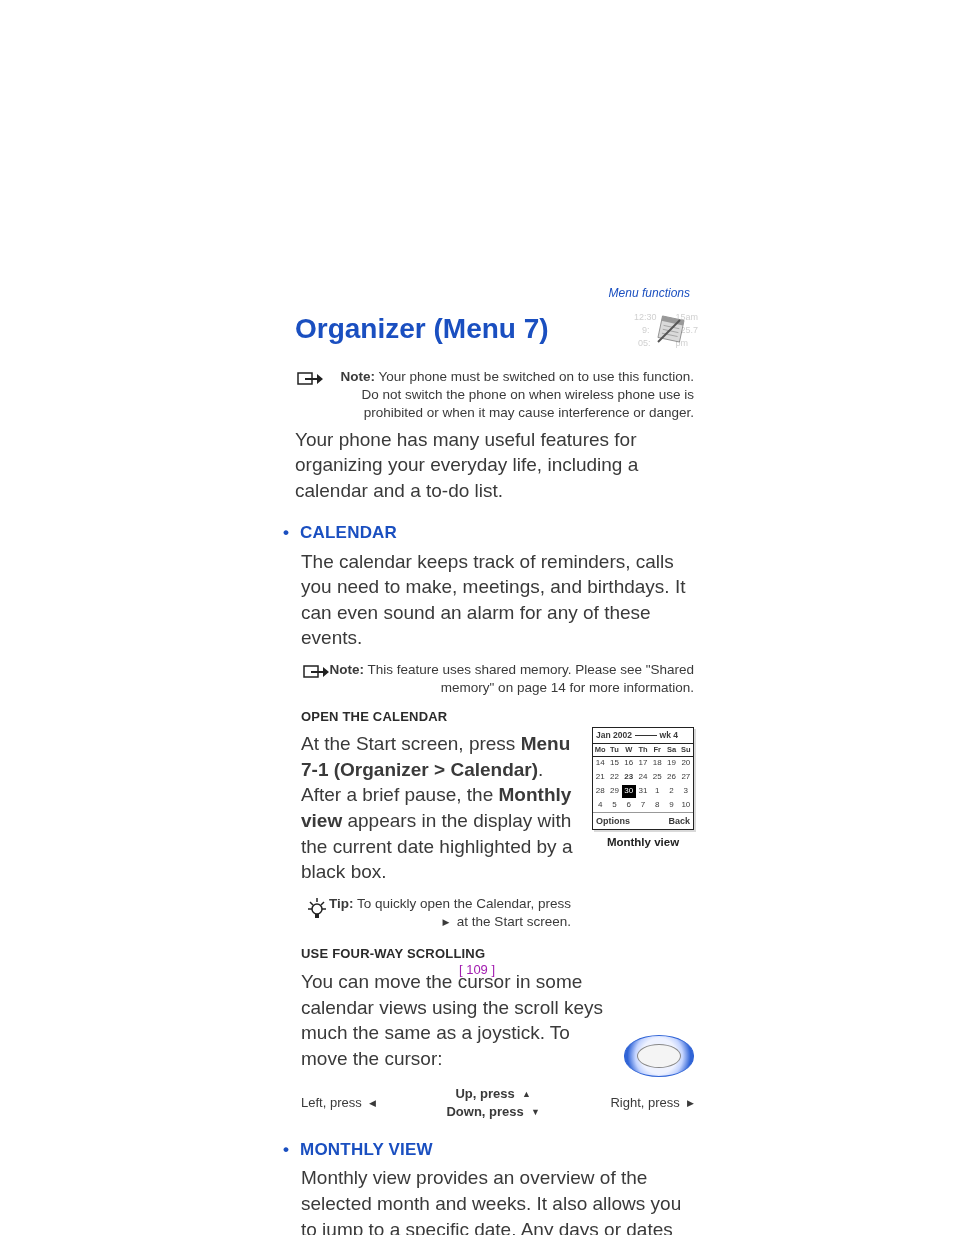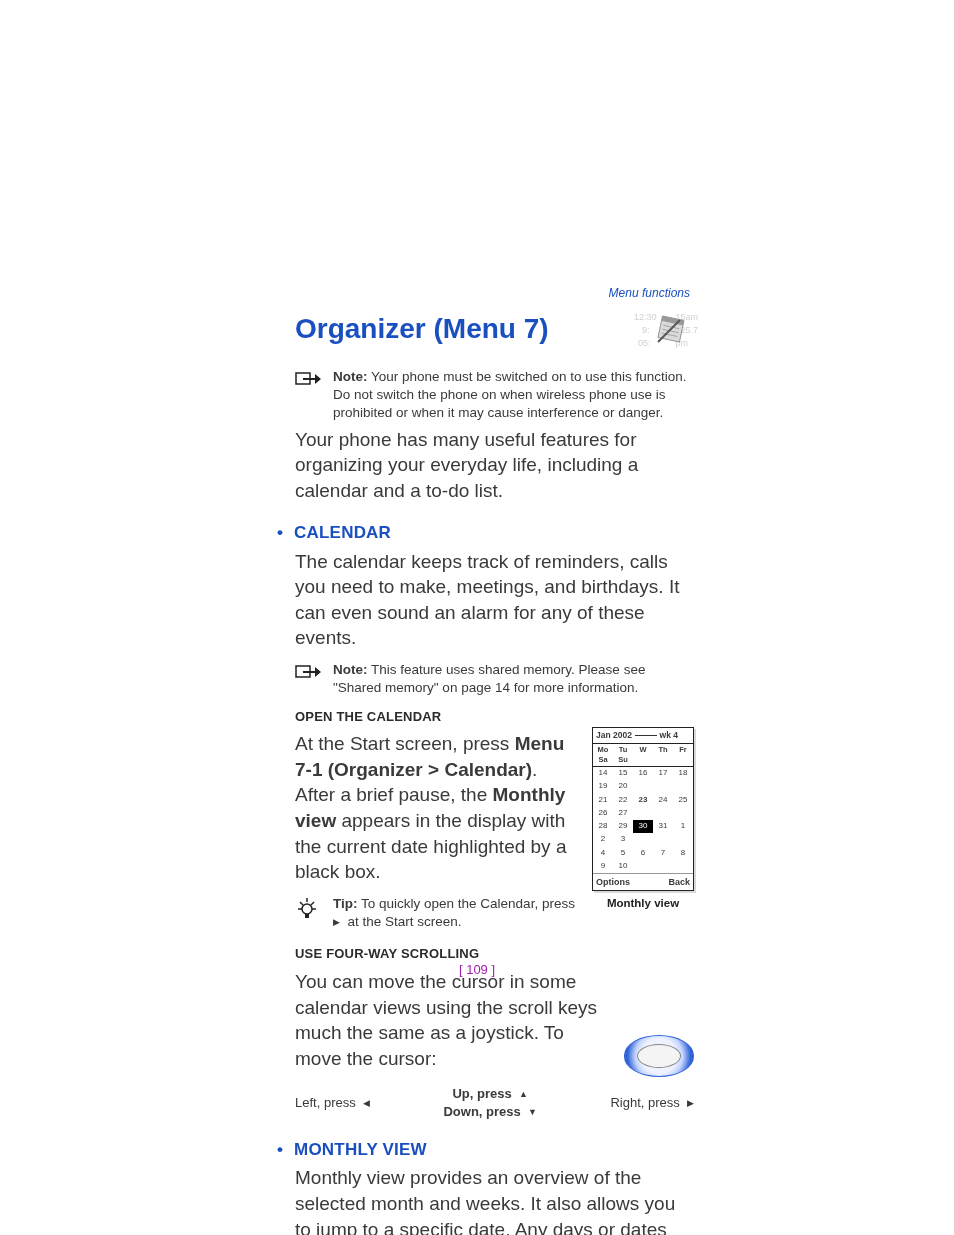--- a/index.html
+++ b/index.html
@@ -82,22 +82,22 @@
   }
   p.body {
     margin: 4px 0 6px 0;
     color: #3a3a3a;
     font-size: 19px;
     line-height: 1.35;
   }
   .indent { margin-left: 0px; }
   .note-row, .tip-row {
     display: flex;
-    gap: 10px;
     margin: 10px 0 4px 0;
+    text-align: right;
   }
   .note-row .icon, .tip-row .icon {
     flex-shrink: 0;
     width: 28px;
     margin-top: 2px;
   }
   .note-row p, .tip-row p { margin: 0; font-size: 13.5px; line-height: 1.35; }
   .b { font-weight: 700; }
   .figure-block {
     display: flex;
@@ -125,21 +125,21 @@
     align-items: center;
   }
   .screen-title .line {
     flex:1;
     height: 0;
     border-top: 1px solid #333;
     margin: 0 3px;
   }
   .cal-head, .cal-row {
     display: grid;
-    grid-template-columns: repeat(5, 1fr);
+    grid-template-columns: repeat(7, 1fr);
     text-align: center;
   }
   .cal-head {
     border-top: 1px solid #222;
     border-bottom: 1px solid #222;
     padding: 1px 0;
     font-weight: 700;
     font-size: 7.5px;
   }
   .cal-row { padding: 0.5px 0; font-size: 8px; }
@@ -193,21 +193,21 @@
   .dir-center div { white-space: nowrap; }
   .tri { font-size: 9px; vertical-align: 1px; }
   .pagenum {
     position: absolute;
     bottom: 256px;
     left: 0; right: 0;
     text-align: center;
     color: #a21caf;
     font-size: 13px;
   }
-  .content-block { margin-left: 0; }
+  .content-block { margin-left: 6px; }
 </style>
 </head>
 <body>
 
 <div class="page">
 
   <div class="header">Menu functions</div>
 
   <div class="title-row">
     <h1>Organizer (Menu 7)</h1>

